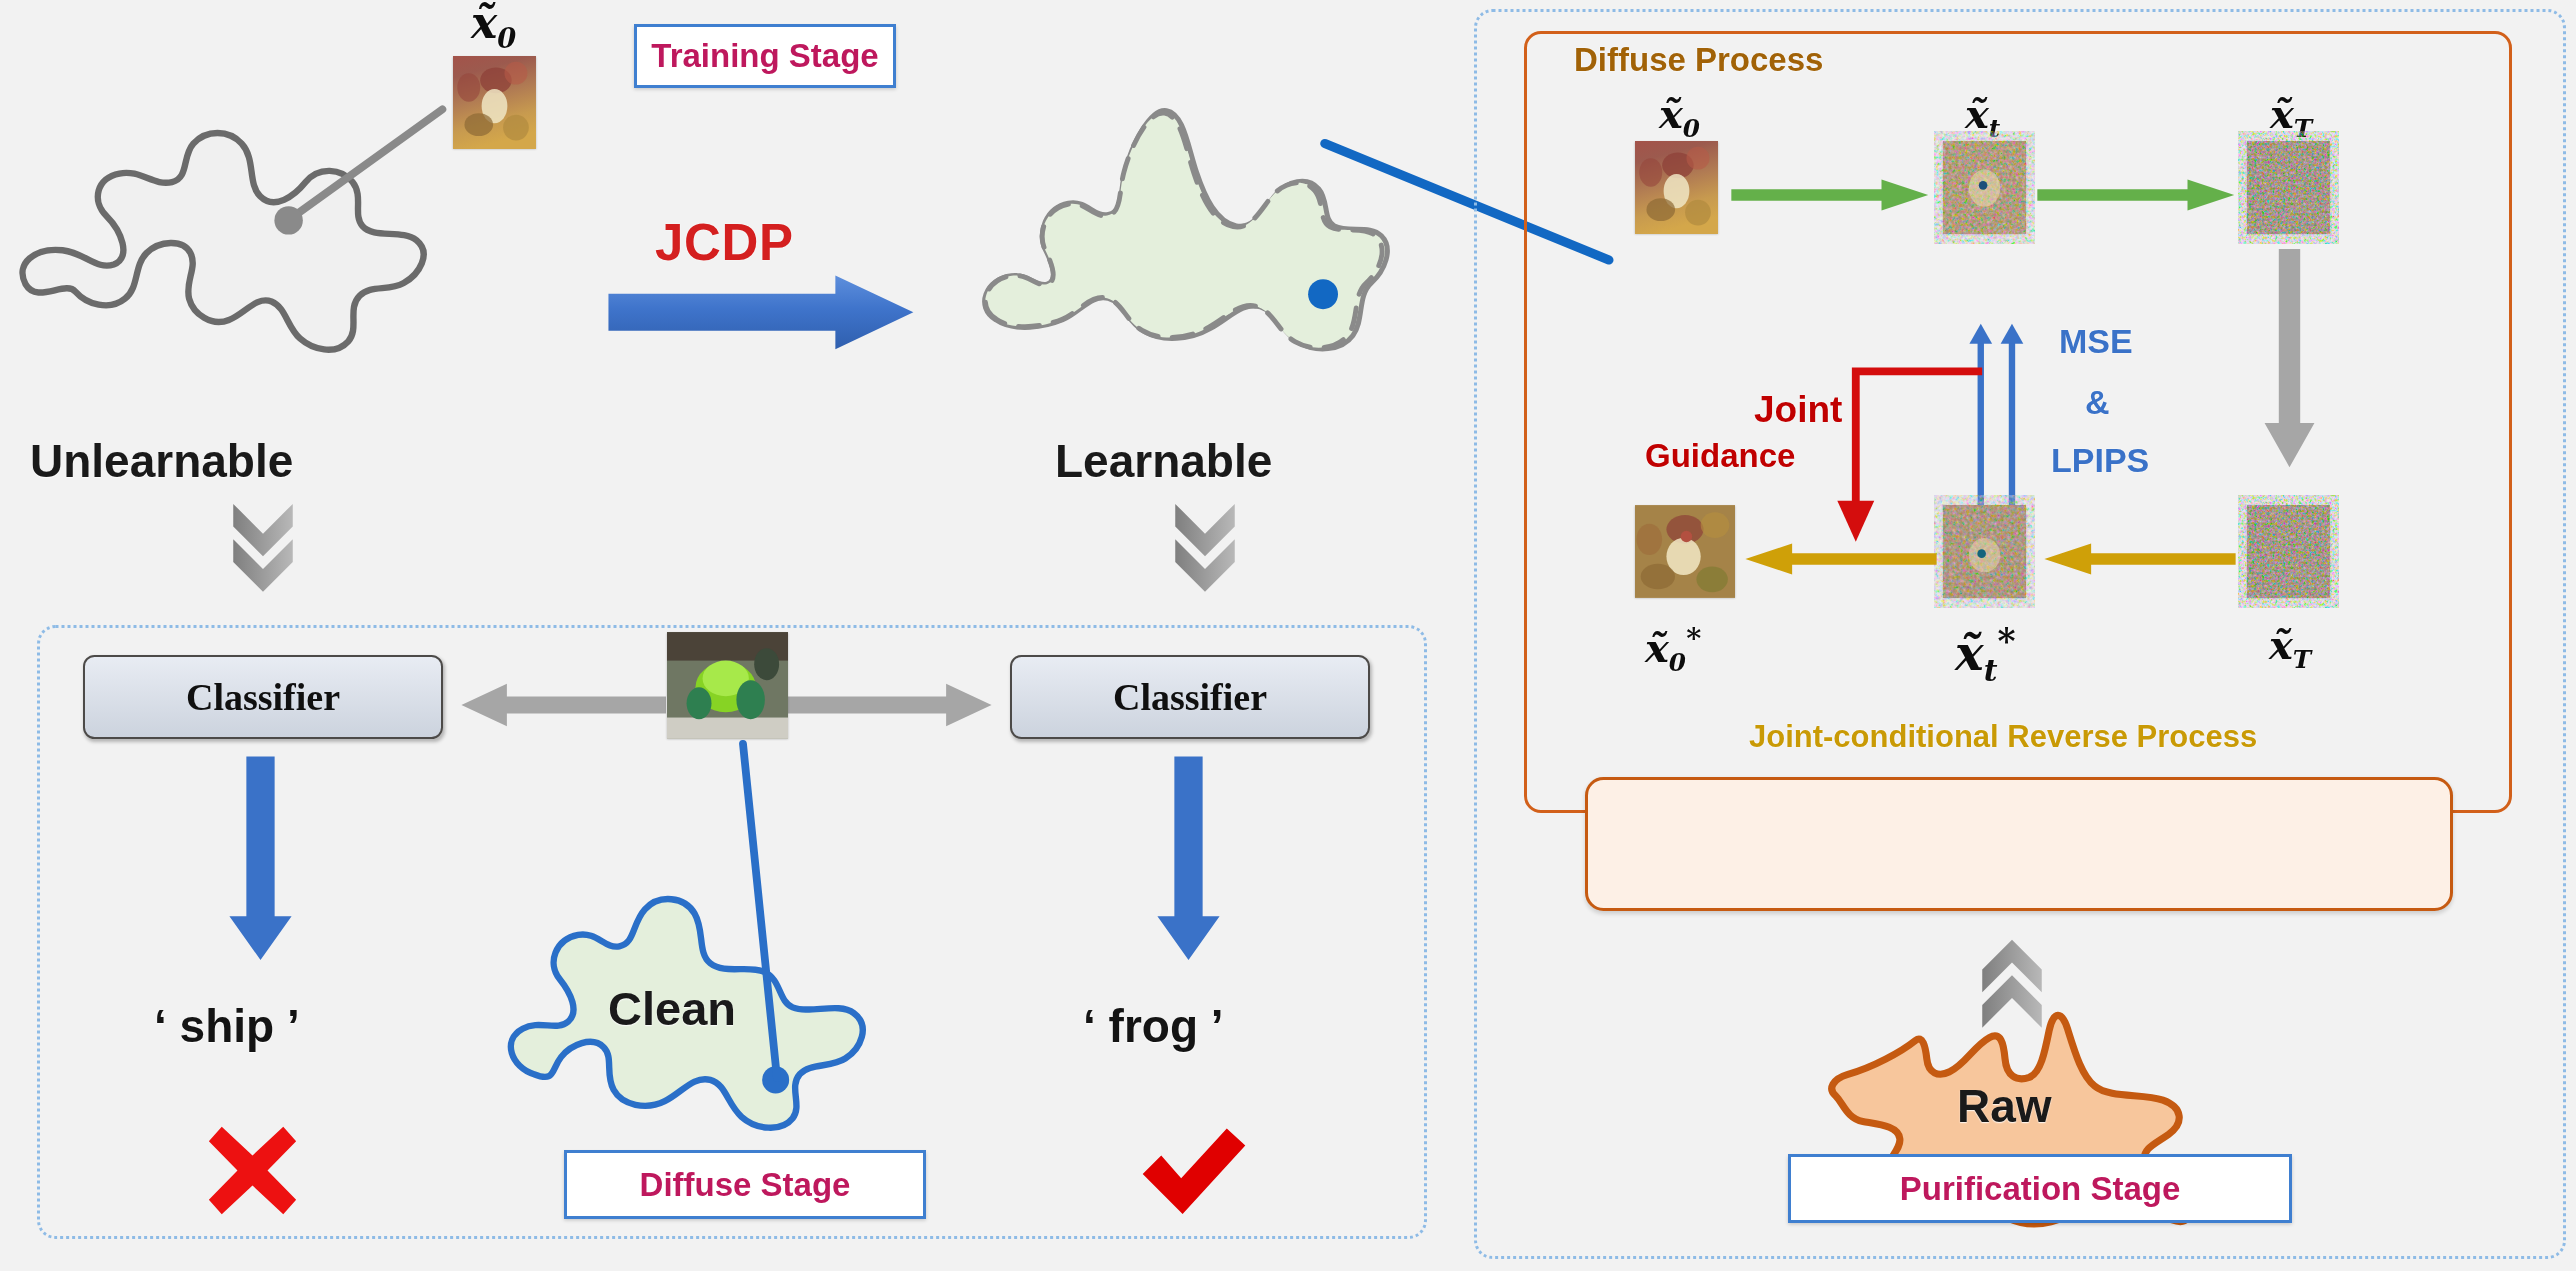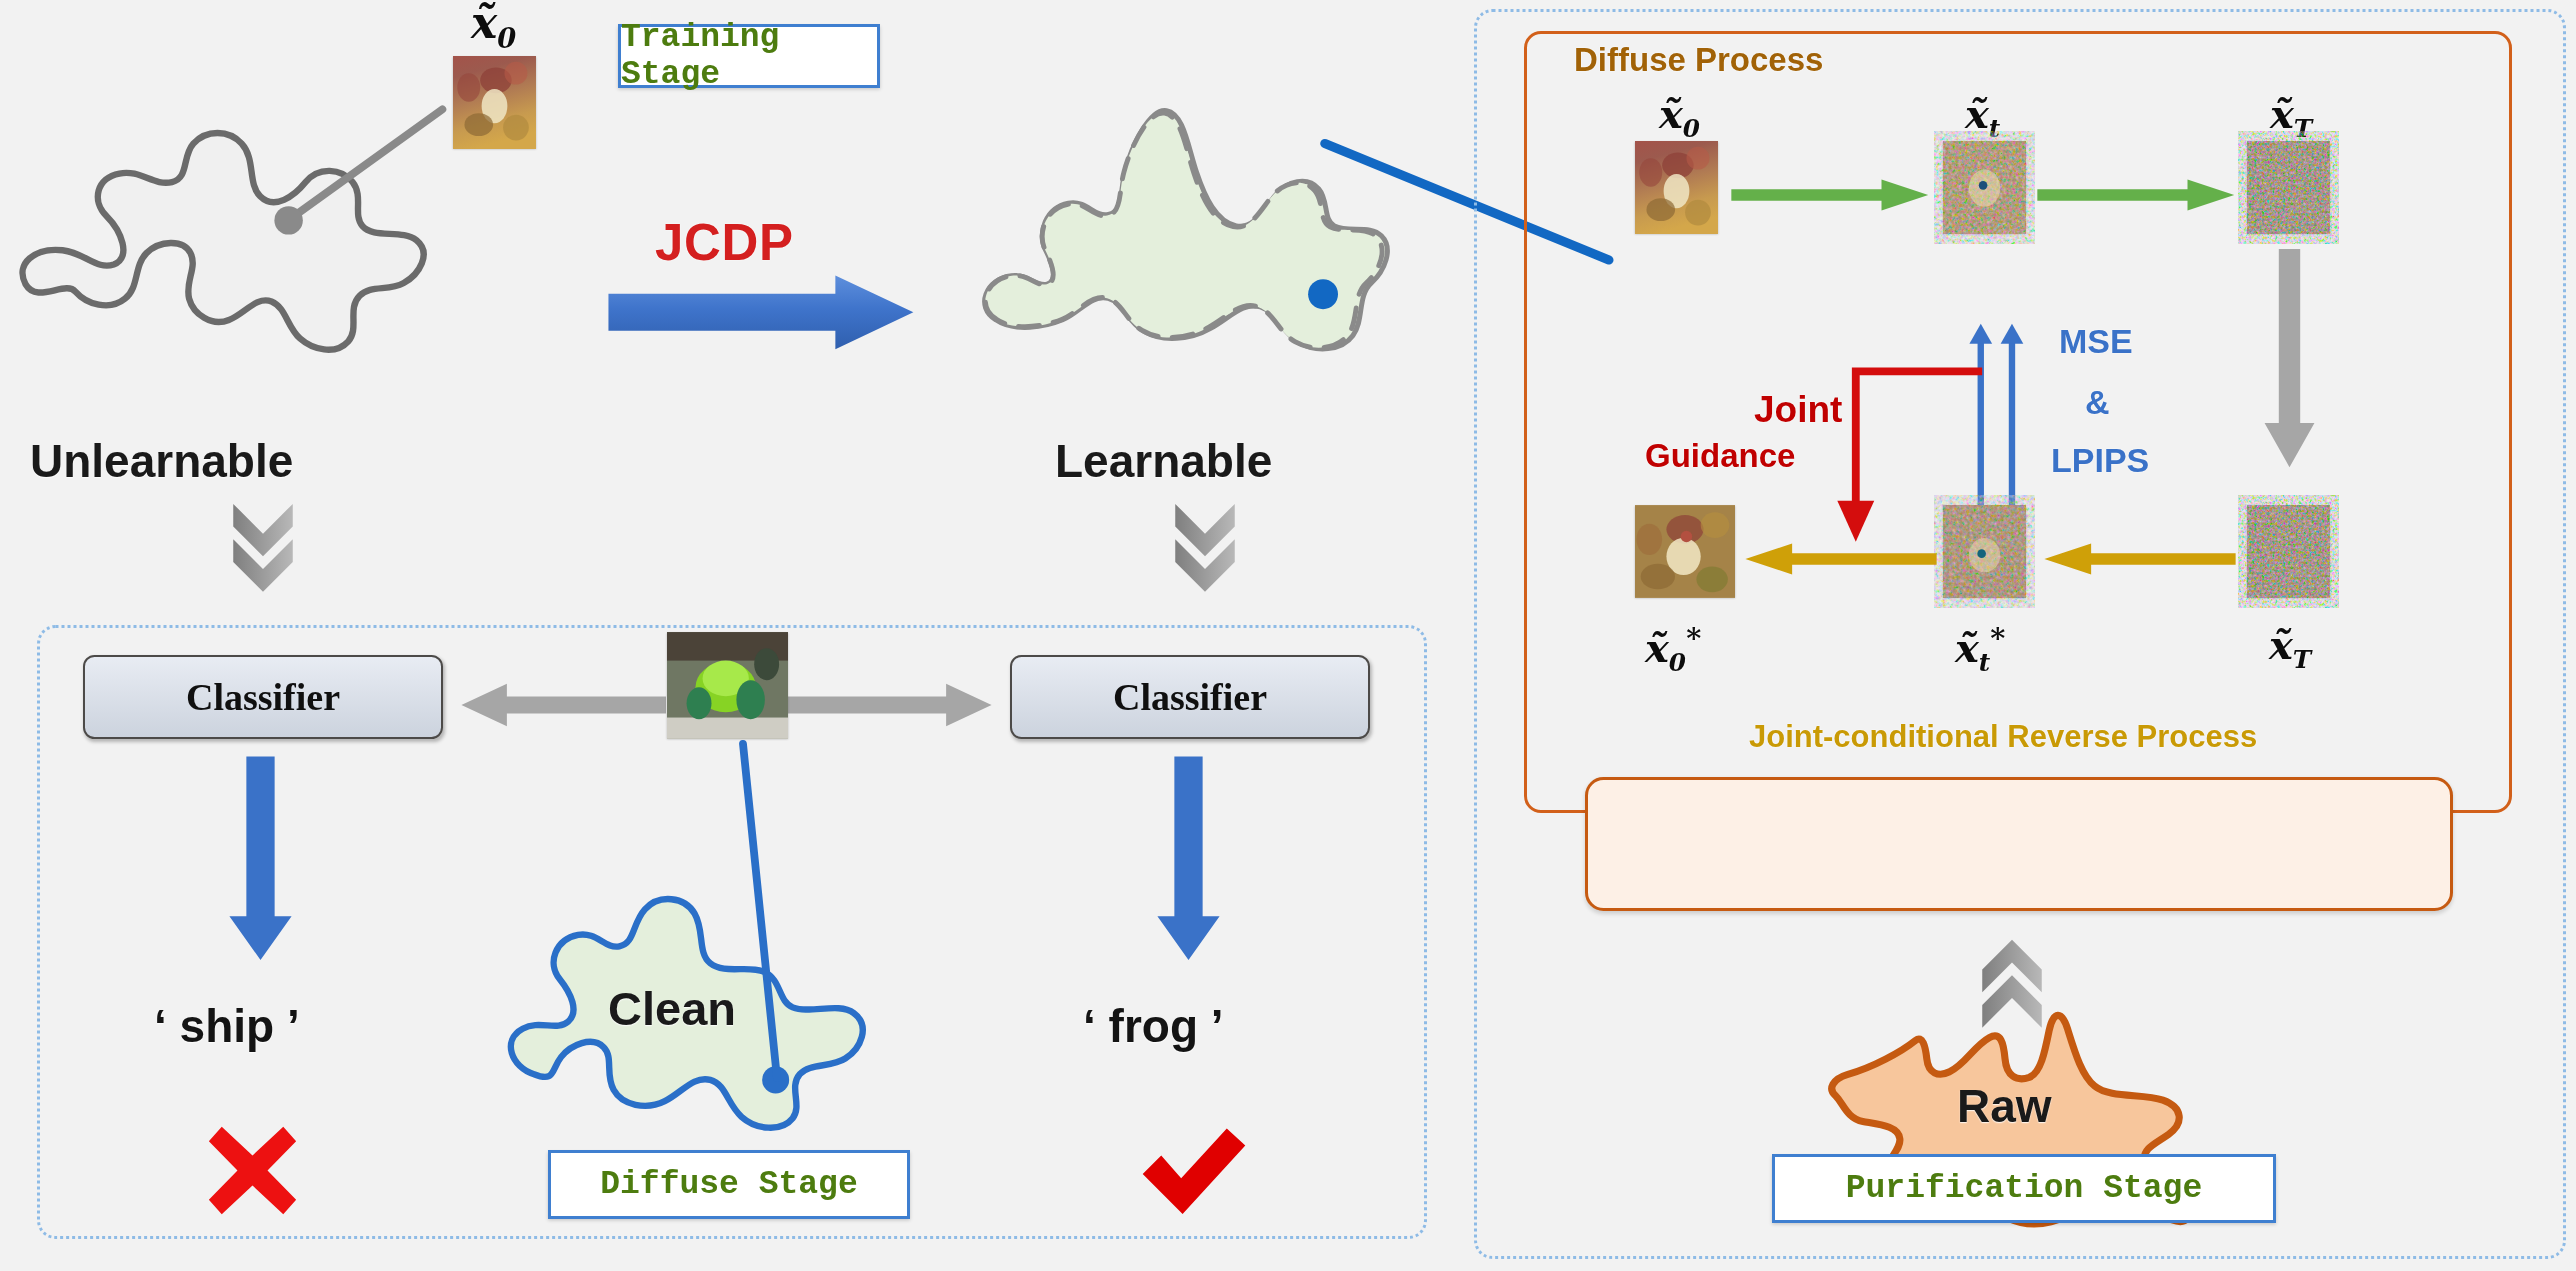--- a/index.html
+++ b/index.html
@@ -8,23 +8,24 @@
     background:#f2f2f2;
     font-family:"Liberation Sans", sans-serif;
     position:relative;overflow:hidden;
   }
   .abs{position:absolute;}
   
   .stage-label{
     background:#ffffff;
     border:3.6px solid #3f7fd0;
     display:flex;align-items:center;justify-content:center;
-    font-family:Liberation Mono, monospace;
-    font-weight:bold;color:#4d7c0f;
+    font-family:Liberation Sans, sans-serif;
+    font-weight:bold;color:#be185d;
     box-shadow:0 2.1px 3.6px rgba(0,0,0,.18);
+    margin-left:16px;
   }
   
   .dotted-panel{
     border:3.6px dotted #8ebbe6;
     border-radius:18.5px;
     background:transparent;
   }
   
   .blob-label{
     font-weight:bold;color:#1a1a1a;
@@ -353,21 +354,21 @@
 </svg>
 
 <svg class="abs" style="left:1745px;top:542px;" width="192" height="34" viewBox="0 0 270 48">
   <path d="M270 16 L66 16 L66 2 L0 24 L66 46 L66 32 L270 32 Z" fill="#cfa008"></path>
 </svg>
 <svg class="abs" style="left:2044px;top:542px;" width="192" height="34" viewBox="0 0 270 48">
   <path d="M270 16 L66 16 L66 2 L0 24 L66 46 L66 32 L270 32 Z" fill="#cfa008"></path>
 </svg>
 
 <div class="math abs" style="left:1645px;top:621px;font-size:40px;">x̃<sub>0</sub><span class="star">*</span></div>
-<div class="math abs" style="left:1955px;top:621px;font-size:40px;">x̃<sub>t</sub><span class="star">*</span></div>
+<div class="math abs" style="left:1955px;top:621px;font-size:48px;">x̃<sub>t</sub><span class="star">*</span></div>
 <div class="math abs" style="left:2269px;top:621px;font-size:40px;">x̃<sub>T</sub></div>
 
 <div class="cap abs" style="left:1749px;top:719px;font-size:31px;color:#c99a05;">Joint-conditional Reverse Process</div>
 
 <div class="jcdp-box abs" style="left:1585px;top:777px;width:862px;height:128px;font-size:43px;">
   <div>
   </div>
 </div>
 
 <svg class="abs" style="left:1978px;top:938px;" width="68" height="93" viewBox="0 0 96 130">

